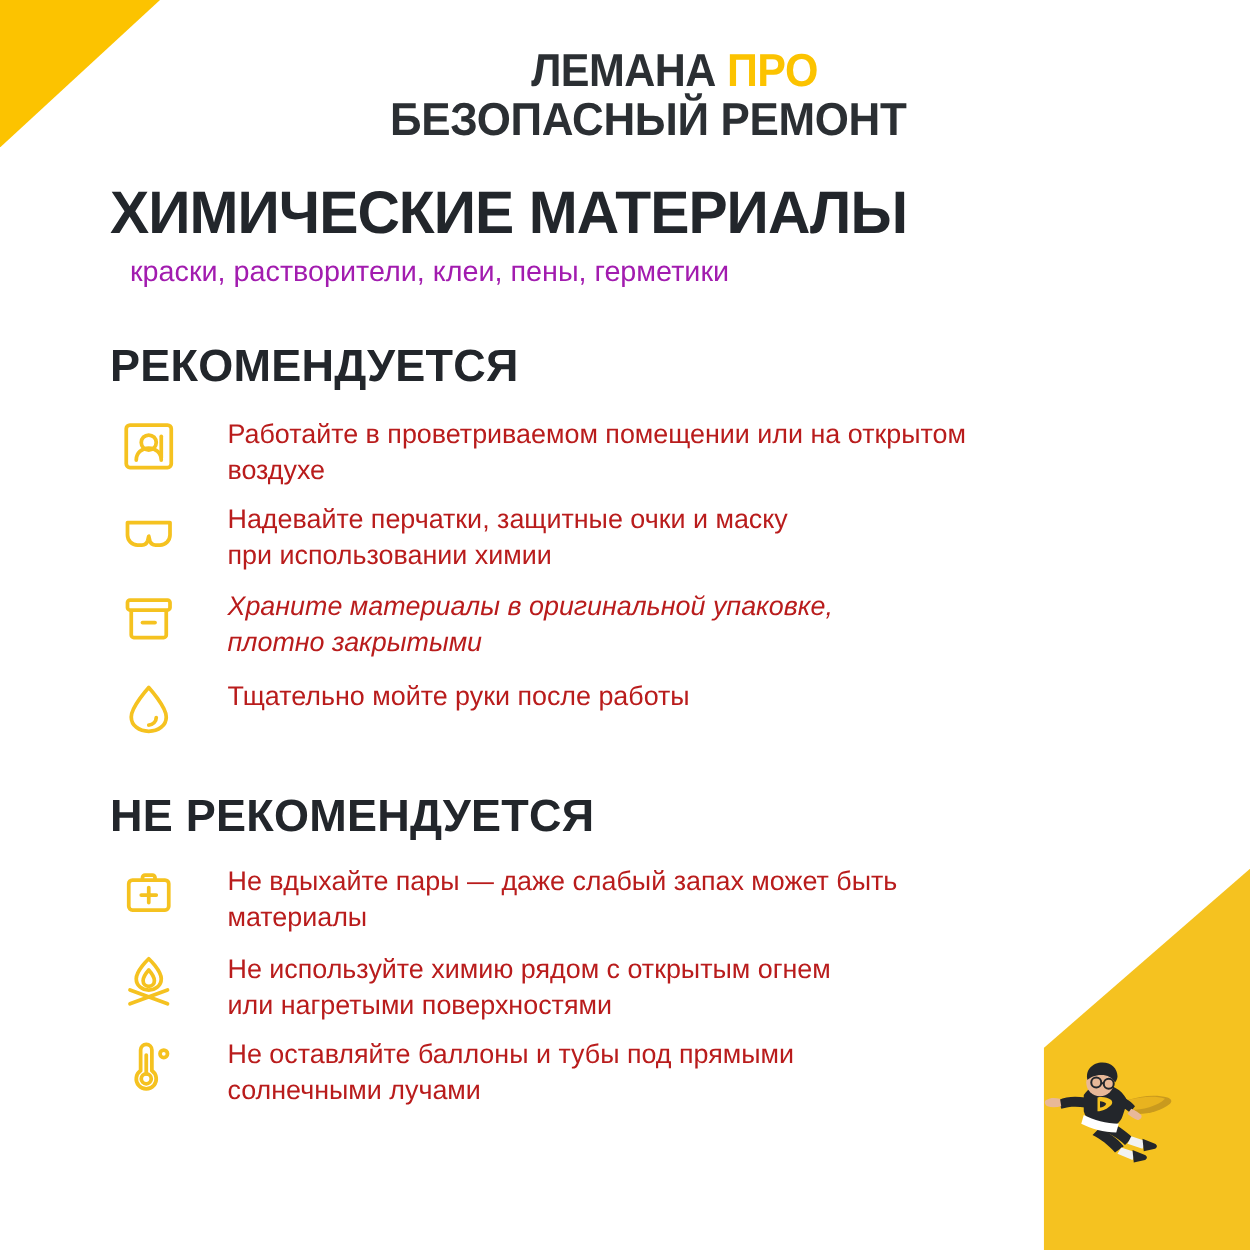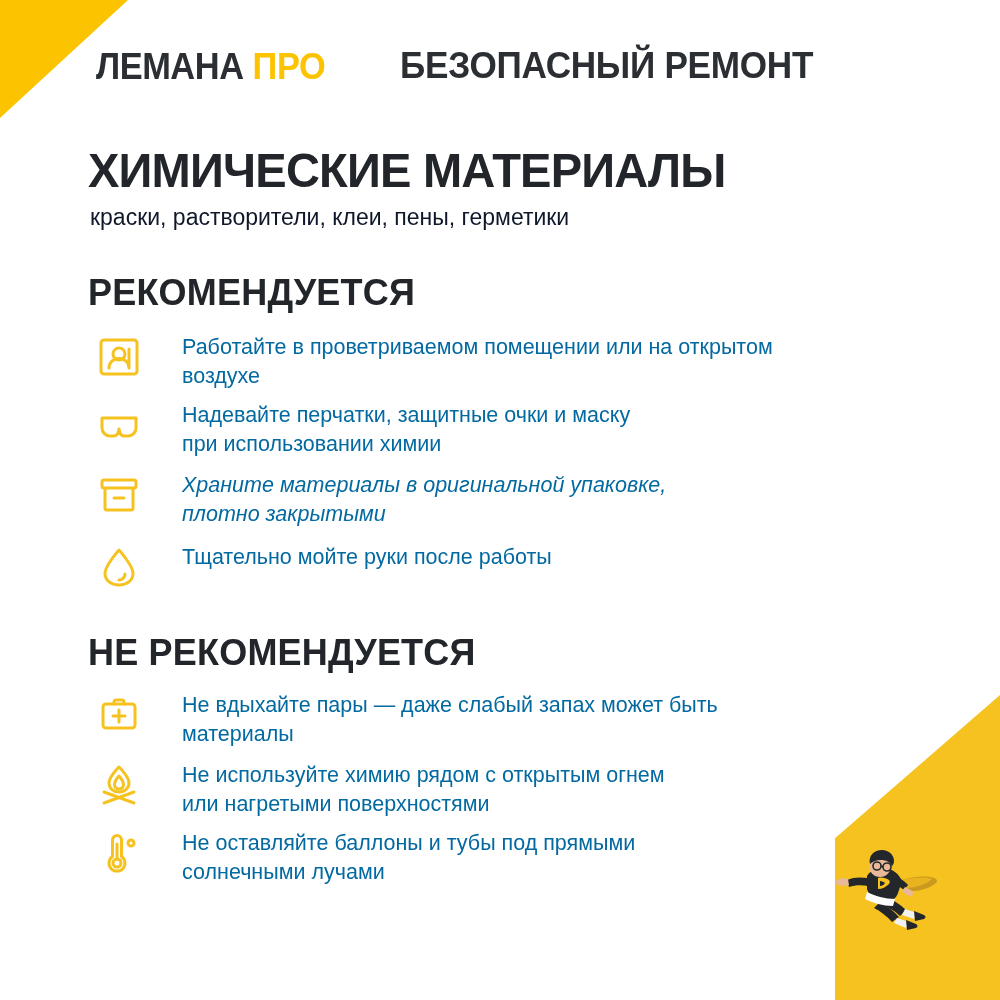--- a/index.html
+++ b/index.html
@@ -26,20 +26,21 @@
     clip-path:polygon(100% 0, 100% 100%, 45% 100%, 45% 47%);
     z-index:1;
   }
 
   
   .header {
     position:absolute; top:38px; left:0; right:0;
     height:56px;
     display:flex; align-items:center;
     z-index:3;
+    flex-direction:column;
   }
   .logo {
     margin-left:96px;
     font-size:37px;
     font-weight:bold;
     letter-spacing:-0.5px;
     line-height:1;
     white-space:nowrap;
     font-stretch:condensed;
     transform:scaleX(0.93);
@@ -68,23 +69,23 @@
   .page-title {
     position:absolute; top:143px; left:88px;
     font-size:48px; font-weight:bold;
     color:#22262B;
     letter-spacing:-0.8px;
     white-space:nowrap;
     transform:scaleX(0.98);
     transform-origin:left center;
   }
   .page-subtitle {
-    position:absolute; top:204px; left:90px;
+    position:absolute; top:204px; left:104px;
     font-size:23px;
-    color:#0f172a;
+    color:#a21caf;
     white-space:nowrap;
   }
 
   .section-head {
     position:absolute; left:88px;
     font-size:36px; font-weight:bold;
     color:#22262B;
     letter-spacing:0.2px;
     white-space:nowrap;
   }
@@ -101,21 +102,21 @@
   }
   .row-icon {
     width:62px; min-width:62px;
     height:52px;
     display:flex; align-items:center; justify-content:center;
     padding-top:2px;
   }
   .row-text {
     font-size:21.5px;
     line-height:29px;
-    color:#0369a1;
+    color:#b91c1c;
     padding-top:3px;
     margin-left:32px;
   }
   .row-text .l2 { display:block; }
 
   
   .r-g0 { top:330px; }
   .r-g1 { top:398px; }
   .r-g2 { top:468px;font-style:italic; }
   .r-g3 { top:540px; }

